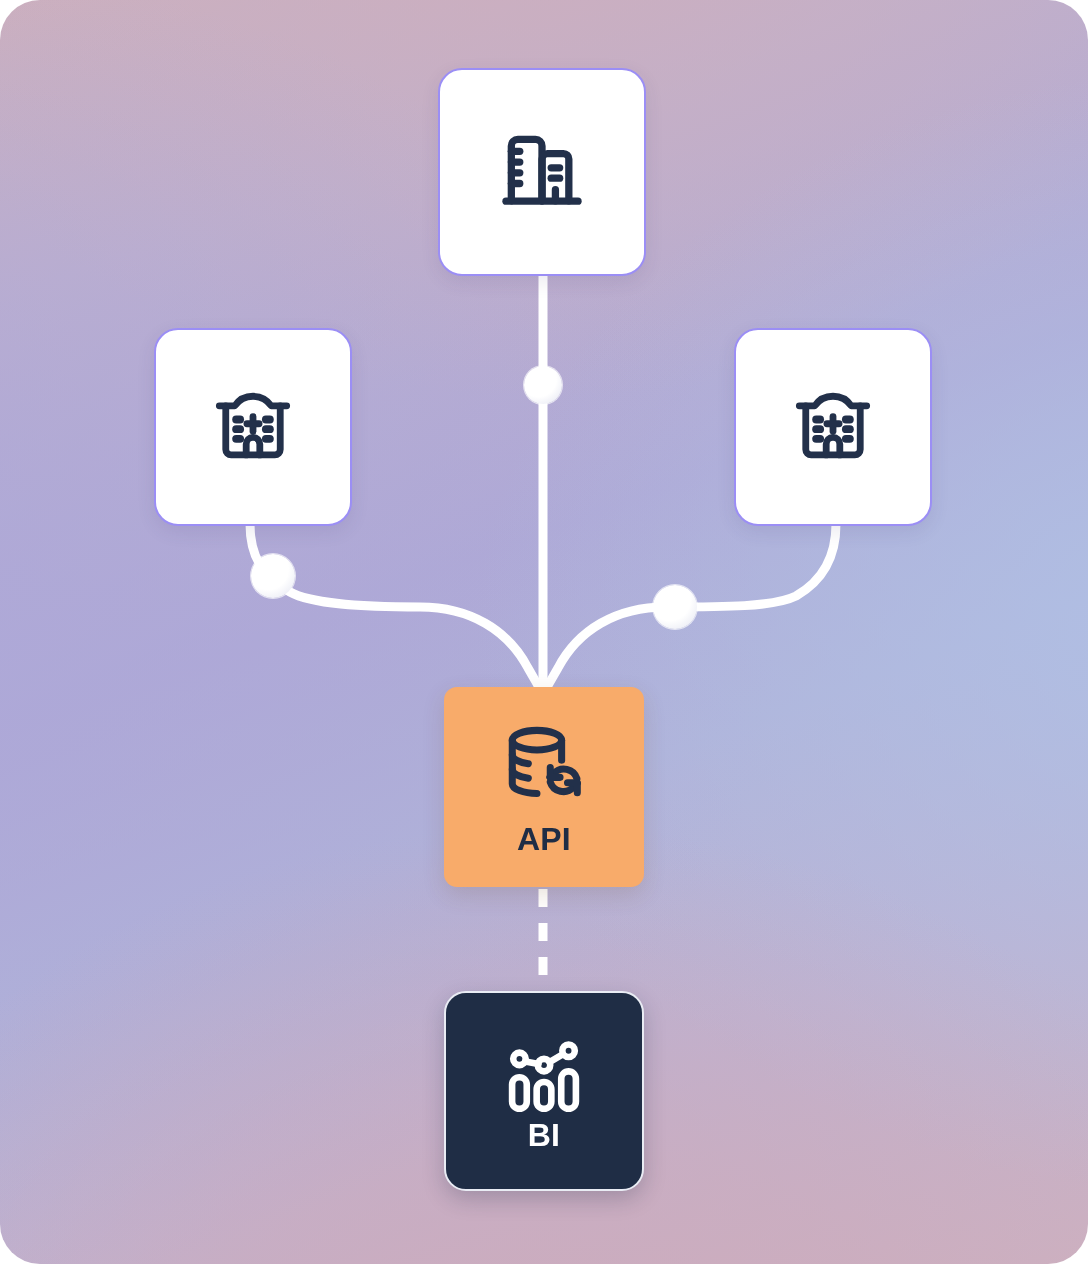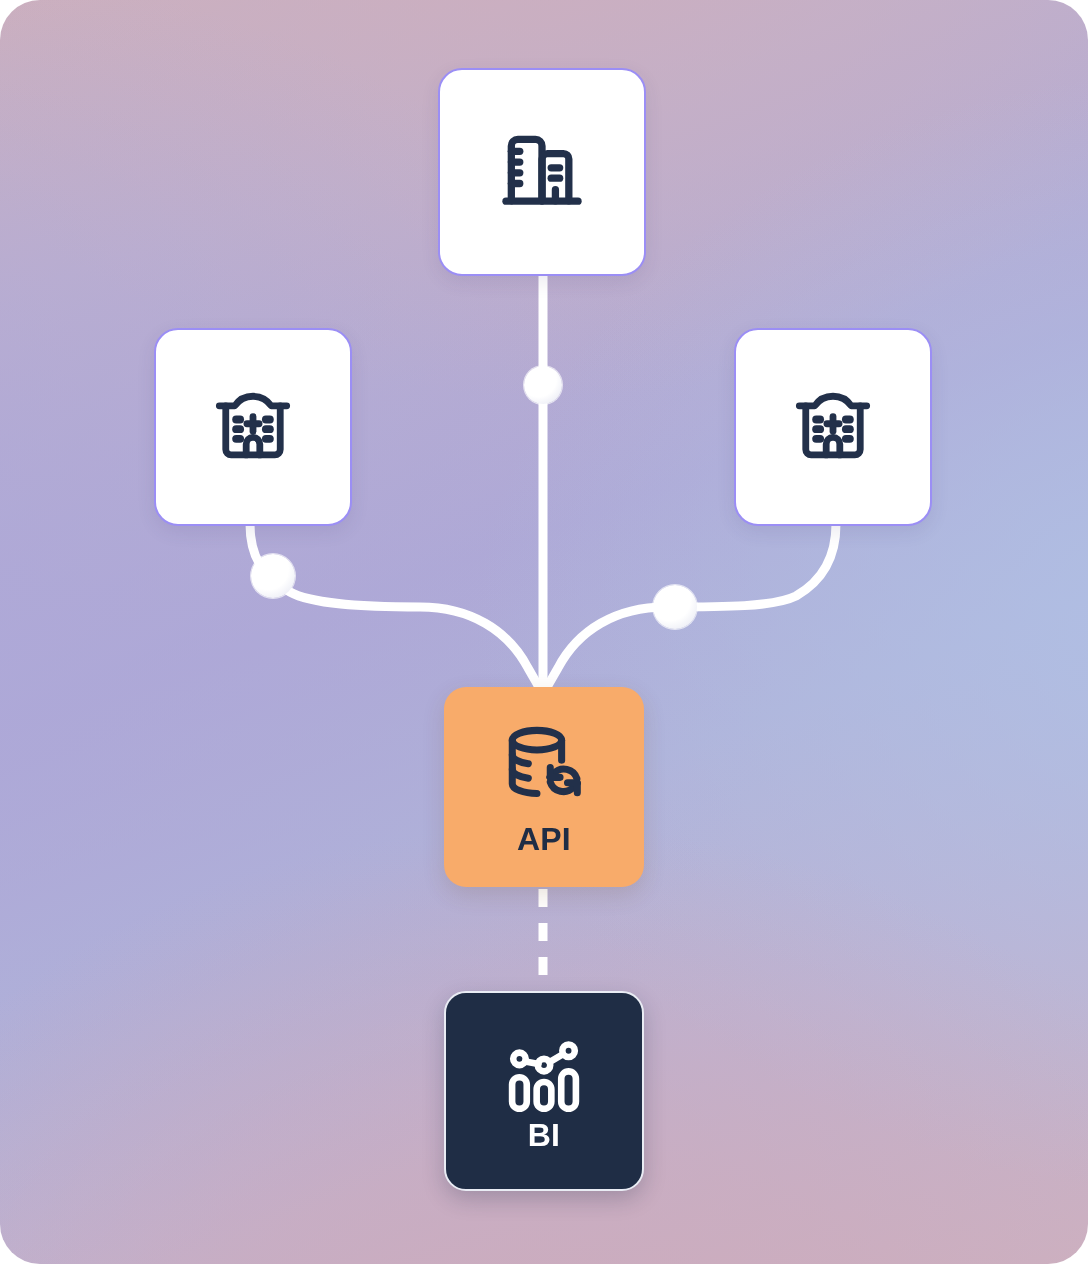--- a/index.html
+++ b/index.html
@@ -55,21 +55,21 @@
 
   .card-source {
     background: #ffffff;
     border: 2px solid #9b8ef5;
     border-radius: 24px;
     box-shadow: 0 6px 18px rgba(60,45,110,0.10);
   }
 
   .card-api {
     background: #f8ab6a;
-    border-radius: 22px;
+    border-radius: 13px;
     box-shadow: 0 8px 22px rgba(110,70,30,0.16);
     gap: 10px;
   }
 
   .card-bi {
     background: #1f2d45;
     border: 2px solid #e9ecf4;
     border-radius: 22px;
     box-shadow: 0 8px 22px rgba(20,30,60,0.22);
   }

